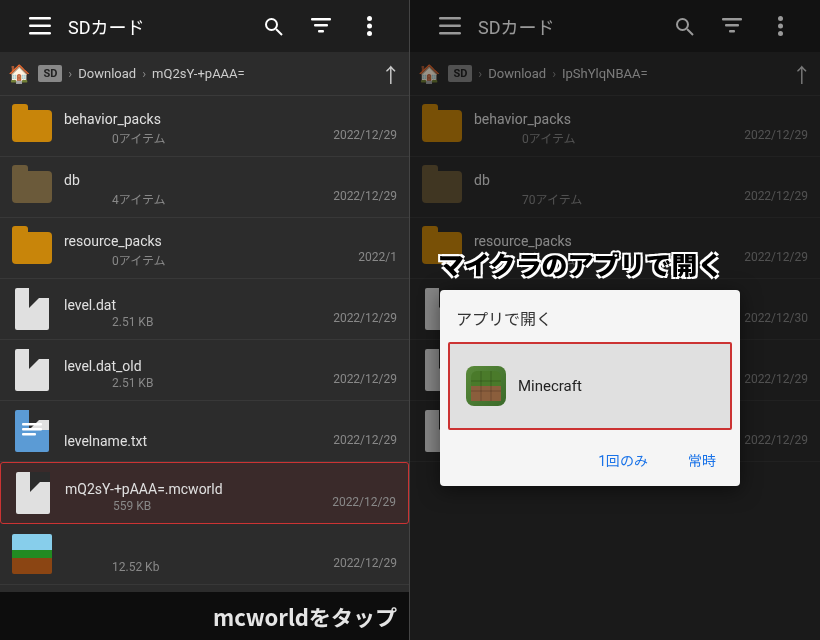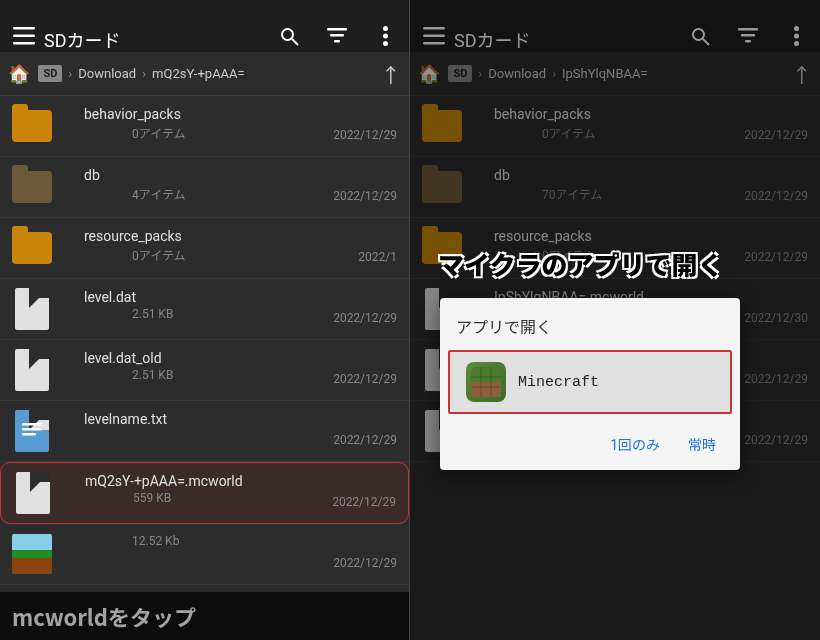--- a/index.html
+++ b/index.html
@@ -24,22 +24,23 @@
 
     .panel-left {
       border-right: 1px solid #444;
     }
 
     
     .topbar {
       background: #1e1e1e;
       height: 52px;
       display: flex;
-      align-items: flex-end;
-      padding: 0 8px;
+      align-items: center;
+      padding: 0 24px;
+      gap: 8px;
       flex-shrink: 0;
     }
 
     .topbar-title {
       color: #ffffff;
       font-size: 18px;
       flex: 1;
       margin-left: 4px;
     }
 
@@ -100,32 +101,31 @@
 
     
     .file-list {
       flex: 1;
       overflow-y: auto;
       background: #2c2c2c;
     }
 
     .file-item {
       display: flex;
-      align-items: flex-start;
+      align-items: flex-end;
       padding: 10px 12px;
       border-bottom: 1px solid #383838;
       cursor: pointer;
       position: relative;
-      gap: 20px;
     }
 
     .file-item.selected {
       background: #3a2a2a;
       border: 1px solid #cc3333;
-      border-radius: 10px;
+      border-radius: 3px;
     }
 
     .file-icon {
       width: 40px;
       height: 40px;
       margin-right: 12px;
       flex-shrink: 0;
       display: flex;
       align-items: center;
       justify-content: center;
@@ -214,25 +214,25 @@
       margin-top: 20px;
     }
 
     
     .annotation {
       position: absolute;
       bottom: 0;
       left: 0;
       right: 0;
       background: rgba(0,0,0,0.7);
-      color: #a3a3a3;
+      color: #e5e5e5;
       font-size: 22px;
       font-weight: bold;
       padding: 8px 12px;
-      text-align: left;
+      text-align: right;
       font-family: 'Noto Sans JP', sans-serif;
     }
 
     
     .dialog-overlay {
       position: absolute;
       top: 0;
       left: 0;
       right: 0;
       bottom: 0;
@@ -255,27 +255,26 @@
     .dialog-title {
       color: #333;
       font-size: 16px;
       padding: 0 16px 12px 16px;
       font-family: 'Noto Sans JP', sans-serif;
     }
 
     .dialog-item {
       display: flex;
       align-items: center;
-      padding: 10px 16px;
+      padding: 22px 16px;
       background: #e0e0e0;
       margin: 0 8px 8px 8px;
       border: 2px solid #cc3333;
       border-radius: 2px;
       cursor: pointer;
-      font-family: Liberation Mono, monospace;
     }
 
     .app-icon {
       width: 40px;
       height: 40px;
       background: linear-gradient(135deg, #5a8a3a, #3a6a2a);
       border-radius: 8px;
       margin-right: 12px;
       display: flex;
       align-items: center;
@@ -287,21 +286,21 @@
 
     .app-name {
       color: #222;
       font-size: 15px;
     }
 
     .dialog-buttons {
       display: flex;
       justify-content: flex-end;
       padding: 8px 16px 12px 16px;
-      gap: 12px;
+      gap: 24px;
     }
 
     .dialog-btn {
       color: #1a73e8;
       font-size: 14px;
       cursor: pointer;
       padding: 4px 8px;
     }
 
     .world-thumbnail {
@@ -570,21 +569,21 @@
         <div class="file-name">level.dat_old</div>
         <div class="file-meta">2.51 KB</div>
       </div>
       <div class="file-date">2022/12/29</div>
     </div>
 
   </div>
 
   <div class="dialog-overlay">
     <div style="position:relative;width:100%;height:100%;">
-      <div class="dialog" style="position:absolute;top:298px;left:30px;">
+      <div class="dialog" style="position:absolute;top:290px;left:30px;">
         <div class="dialog-title">アプリで開く</div>
         <div class="dialog-item">
           <div class="app-icon">
             <svg width="30" height="30" viewBox="0 0 30 30">
 
               <rect x="0" y="0" width="30" height="30" rx="6" fill="#4a7a2a"></rect>
               <rect x="0" y="15" width="30" height="15" rx="0" fill="#8b5e3c"></rect>
               <rect x="0" y="24" width="30" height="6" rx="0" fill="#8b5e3c" style="border-radius:0 0 6px 6px;"></rect>
 
               <line x1="10" y1="0" x2="10" y2="30" stroke="rgba(0,0,0,0.2)" stroke-width="1"></line>

